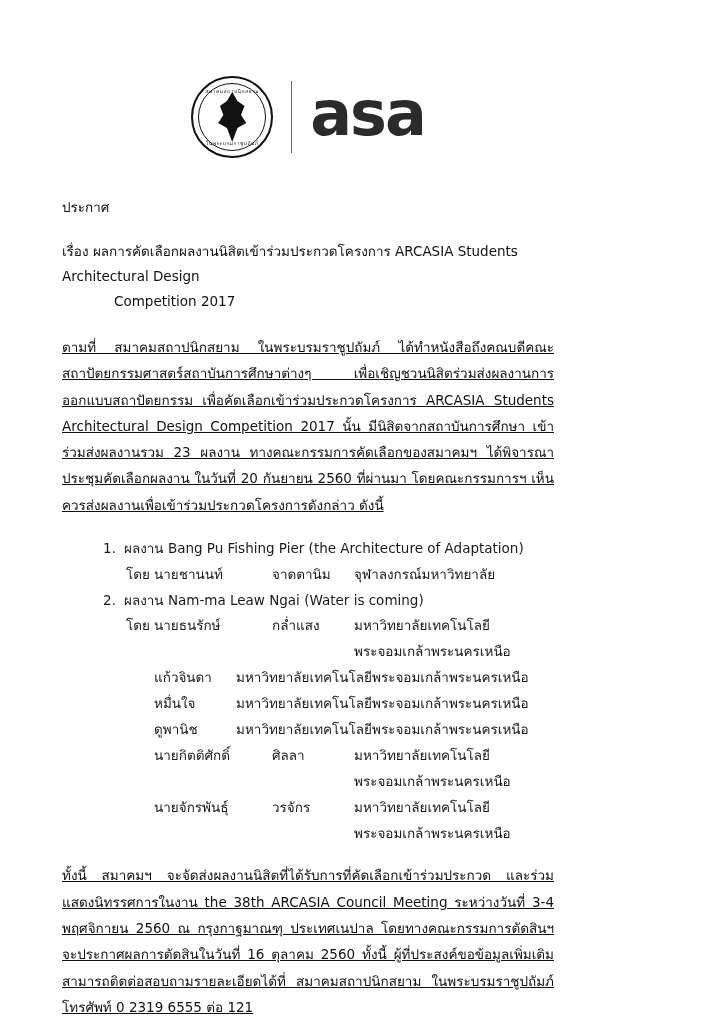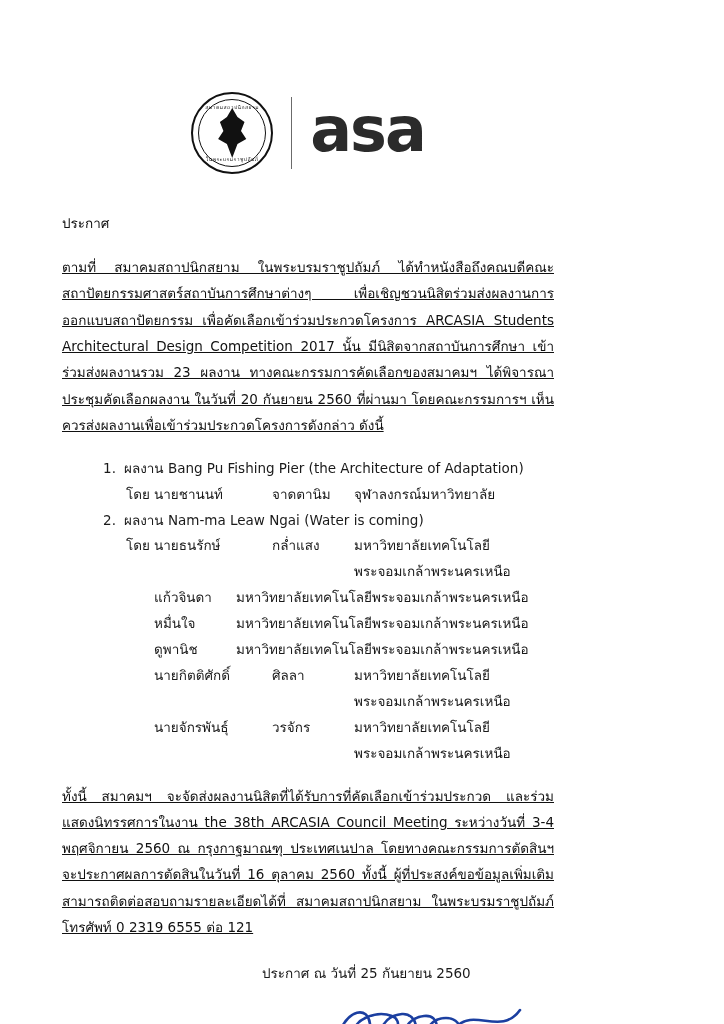--- a/index.html
+++ b/index.html
@@ -12,21 +12,21 @@
     height: 1024px;
     font-family: "DejaVu Sans", "Liberation Sans", sans-serif;
     color: #1a1a1a;
     position: relative;
     overflow: hidden;
   }
   .page {
     width: 616px;
     height: 1024px;
     box-sizing: border-box;
-    padding: 16px 62px;
+    padding: 0 62px;
     position: relative;
   }
 
   
   .header {
     display: flex;
     align-items: center;
     justify-content: center;
     gap: 18px;
     padding-top: 72px;
@@ -179,20 +179,25 @@
       <div class="seal-text-top">สมาคมสถาปนิกสยาม</div>
       <div class="seal-inner"></div>
       <div class="seal-text-bottom">ในพระบรมราชูปถัมภ์</div>
     </div>
     <div class="divider-v"></div>
     <div class="asa-logo">asa</div>
   </div>
 
   <div class="announce">ประกาศ</div>
 
+  <div class="subject">
+    <span>เรื่อง</span>
+    <span>ผลการคัดเลือกผลงานนิสิตเข้าร่วมประกวดโครงการ ARCASIA Students Architectural Design</span>
+    <span class="ind">Competition 2017</span>
+  </div>
 
   <div class="para">ตามที่ สมาคมสถาปนิกสยาม ในพระบรมราชูปถัมภ์ ได้ทำหนังสือถึงคณบดีคณะสถาปัตยกรรมศาสตร์สถาบันการศึกษาต่างๆ เพื่อเชิญชวนนิสิตร่วมส่งผลงานการออกแบบสถาปัตยกรรม เพื่อคัดเลือกเข้าร่วมประกวดโครงการ ARCASIA Students Architectural Design Competition 2017 นั้น มีนิสิตจากสถาบันการศึกษา เข้าร่วมส่งผลงานรวม 23 ผลงาน ทางคณะกรรมการคัดเลือกของสมาคมฯ ได้พิจารณาประชุมคัดเลือกผลงาน ในวันที่ 20 กันยายน 2560 ที่ผ่านมา โดยคณะกรรมการฯ เห็นควรส่งผลงานเพื่อเข้าร่วมประกวดโครงการดังกล่าว ดังนี้</div>
 
   <div class="winners">
 
     <div class="winner-row">
       <div class="winner-num">1.</div>
       <div class="winner-title">ผลงาน Bang Pu Fishing Pier (the Architecture of Adaptation)</div>
     </div>
     <div class="persons">

